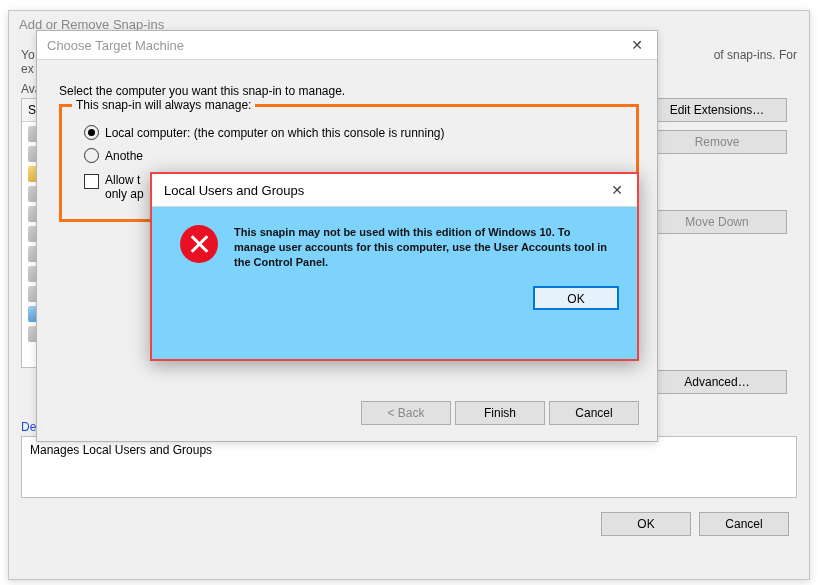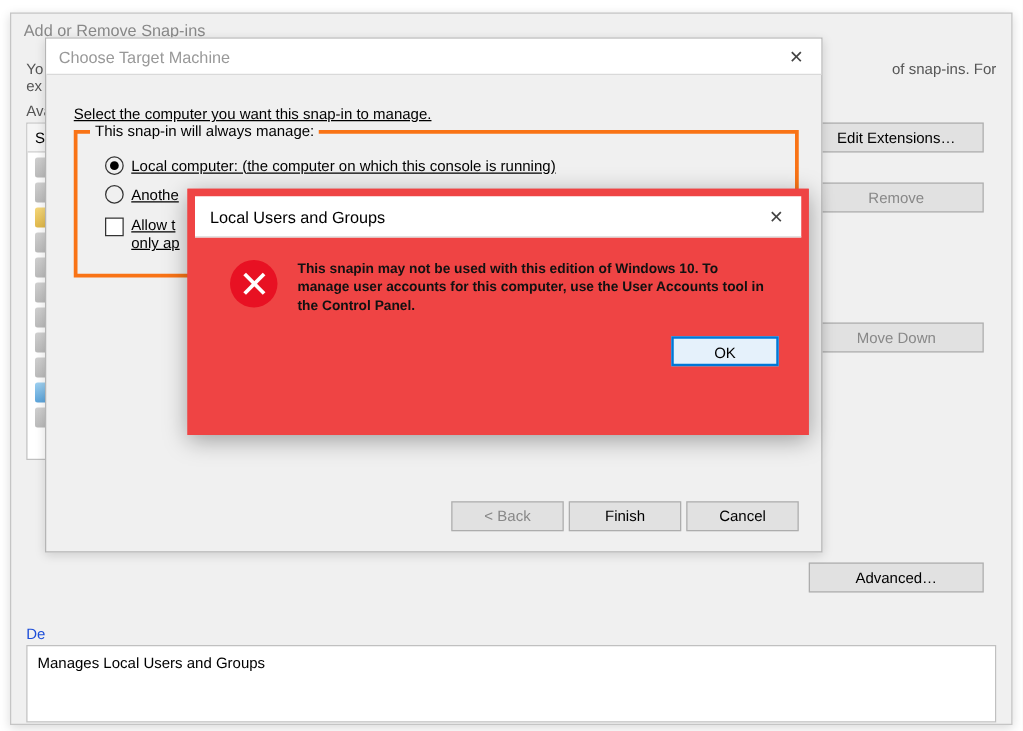--- a/index.html
+++ b/index.html
@@ -66,42 +66,42 @@
   #w1 .ttl { padding: 6px 10px; font-size:13px; color:#888; border-bottom: none;}
   #w1 .body { padding: 6px 12px 10px 12px; }
   #w1 .intro { font-size:12px; color:#555; margin: 4px 0 8px 0; height:26px;}
   #w1 .listlabel { font-size:12px; color:#555; margin: 0 0 2px 0;}
   #w1 .mainrow { display:flex; gap: 8px; }
   #w1 .col-list { width: 220px; height: 268px; border:1px solid #c0c0c0; background:#fff; }
   #w1 .col-list .hdr { background:#f5f5f5; border-bottom:1px solid #d0d0d0; padding:4px 6px; font-size:12px;}
   #w1 .col-list .items { padding:4px 2px; display:flex; flex-direction:column; gap:4px;}
   #w1 .col-list .items .it { width:18px; height:16px; background:linear-gradient(#d0d0d0,#bababa); border-radius:2px; margin-left:4px;}
   #w1 .midcol { flex:1; }
-  #w1 .rightcol { width: 150px; display:flex; flex-direction:column; gap:24px; padding-top: 0px;}
+  #w1 .rightcol { width: 150px; display:flex; flex-direction:column; gap:8px; padding-top: 0px;}
   #w1 .rightcol .btn { width:140px; }
   #w1 .rightcol .spacer { height: 40px; }
   #w1 .desc-lbl { margin-top: 26px; font-size:12px; color:#1d4ed8;}
   #w1 .desc-box { border:1px solid #c0c0c0; background:#fff; height:48px; padding:6px 8px; margin-top:2px;}
   #w1 .footer { display:flex; justify-content:flex-end; gap:8px; padding: 14px 8px 0 0;}
 
   
   #w2 { left: 36px; top: 30px; width: 620px; height: 410px; background:#f0f0f0;}
-  #w2 .body { padding: 16px 18px 12px 22px; text-decoration: underline; }
+  #w2 .body { padding: 16px 18px 12px 22px; }
   #w2 .group { border:3px solid #f97316; padding: 10px 14px 18px 14px; margin-top:6px; position:relative;}
   #w2 .group-legend { position:absolute; top:-9px; left:10px; background:#f0f0f0; padding:0 4px; font-size:12px;}
   #w2 .radio-row { display:flex; align-items:center; gap:6px; margin:8px 0 8px 8px; font-size:12px;}
   #w2 .radio { width:13px; height:13px; border:1px solid #333; border-radius:50%; display:inline-flex; align-items:center; justify-content:center;}
   #w2 .radio.checked::after { content:""; width:7px; height:7px; background:#000; border-radius:50%;}
   #w2 .chk-row { display:flex; align-items:flex-start; gap:6px; margin:10px 0 0 8px; font-size:12px;}
   #w2 .chk { width:13px; height:13px; border:1px solid #333; background:#fff; flex:none; margin-top:1px;}
   #w2 .wiz-footer { display:flex; justify-content:flex-end; gap:4px; padding: 0 4px 10px 0; position:absolute; bottom:6px; right:14px;}
   #w2 .sel { font-size:12px; margin: 8px 0 6px 0; }
 
   
-  #w3 { left: 150px; top: 151px; width: 485px; height: 185px; background:#ef4444; border:6px solid #ef4444; box-shadow: 0 4px 18px rgba(0,0,0,.35);}
+  #w3 { left: 150px; top: 172px; width: 485px; height: 185px; background:#7dd3fc; border:2px solid #ef4444; box-shadow: 0 4px 18px rgba(0,0,0,.35);}
   #w3 .titlebar { background:#fff; color:#000; padding:8px 10px 8px 12px; font-size:13px;}
   #w3 .msgbody { display:flex; gap:16px; padding: 18px 24px 8px 28px;}
   #w3 .erricon { width:38px; height:38px; border-radius:50%; background:#e81123; flex:none; position:relative;}
   #w3 .erricon::before, #w3 .erricon::after {
     content:""; position:absolute; left:18px; top:8px; width:3px; height:22px; background:#fff;
   }
   #w3 .erricon::before { transform: rotate(45deg); }
   #w3 .erricon::after  { transform: rotate(-45deg); }
   #w3 .msgtext { font-size:11px; font-weight:600; color:#111; line-height:1.35; }
   #w3 .msgfoot { display:flex; justify-content:flex-end; padding: 8px 18px 12px 0;}

